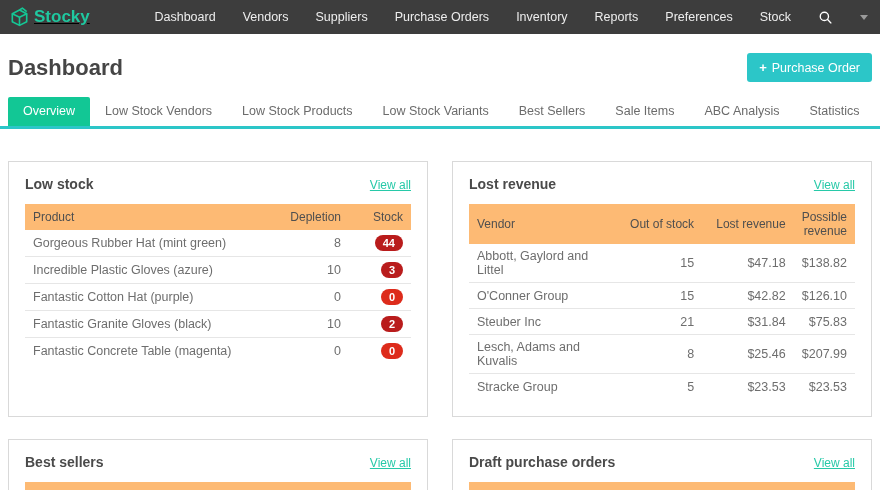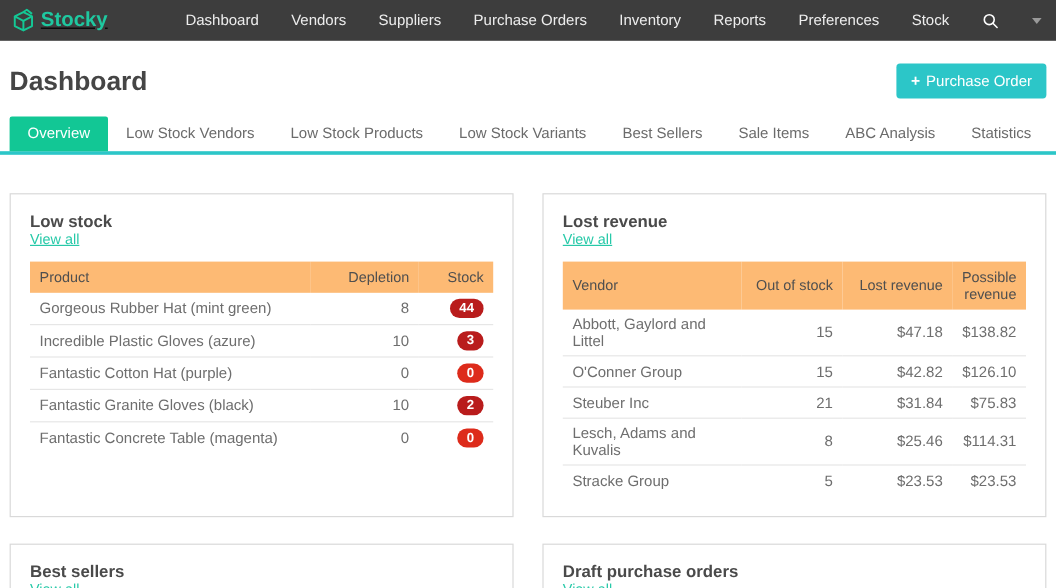--- a/index.html
+++ b/index.html
@@ -32,21 +32,21 @@
     border-bottom: 3px solid #2cc6c8; }
   .tab { font-size: 12.5px; color: #6b6b6b; padding: 7px 15px 8px; cursor: pointer;
     white-space: nowrap; }
   .tab.active { background: #12c795; color: #fff; border-radius: 2px 2px 0 0; }
 
   
   .content { display: grid; grid-template-columns: 1fr 1fr; column-gap: 24px;
     row-gap: 22px; padding: 0 8px; margin-top: 32px; }
   .panel { border: 1px solid #d9d9d9; background: #fff; padding: 14px 16px 16px; }
   .panel-head { display: flex; justify-content: space-between; align-items: baseline;
-    margin-bottom: 12px; flex-direction: column; }
+    margin-bottom: 12px; }
   .panel-title { font-size: 14px; font-weight: bold; color: #4a4a4a; }
   .view-all { font-size: 12px; color: #27c9a8; text-decoration: underline; cursor: pointer; }
 
   table { width: 100%; border-collapse: collapse; }
   thead th { background: #fdba74; font-size: 12px; font-weight: normal; color: #4f4f4f;
     text-align: left; padding: 6px 8px; }
   tbody td { font-size: 12.5px; color: #6e6e6e; padding: 5px 8px;
     border-bottom: 1px solid #e6e6e6; vertical-align: middle; height: 26px; }
   tbody tr:last-child td { border-bottom: none; }
   .num { text-align: right; }
@@ -195,21 +195,21 @@
         <tr>
           <td>Steuber Inc</td>
           <td class="num">21</td>
           <td class="num">$31.84</td>
           <td class="num">$75.83</td>
         </tr>
         <tr>
           <td>Lesch, Adams and Kuvalis</td>
           <td class="num">8</td>
           <td class="num">$25.46</td>
-          <td class="num">$114.31</td>
+          <td class="num">$207.99</td>
         </tr>
         <tr>
           <td>Stracke Group</td>
           <td class="num">5</td>
           <td class="num">$23.53</td>
           <td class="num">$23.53</td>
         </tr>
       </tbody>
     </table>
   </div>

